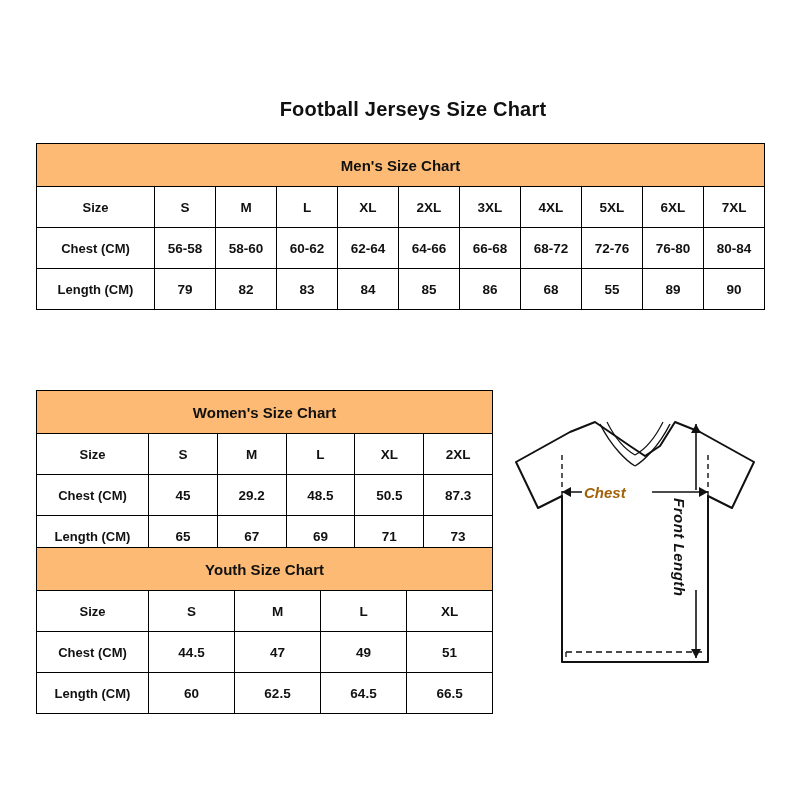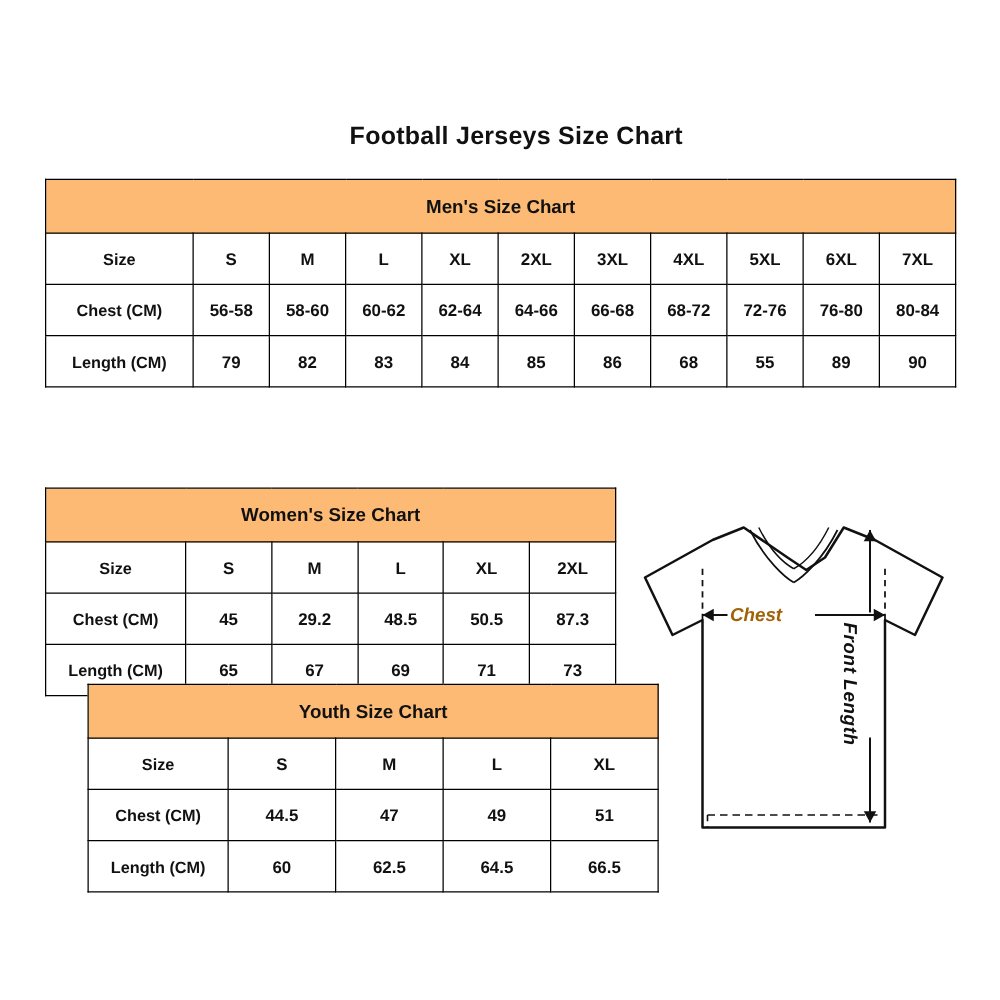--- a/index.html
+++ b/index.html
@@ -79,21 +79,20 @@
   #womens-wrap table { width: 456px; margin-top: 21px; }
   #womens-wrap col.lbl { width: 112px; }
   #womens-wrap col.dat { width: 68.8px; }
 
   
   #youth-wrap {
     position: absolute;
     left: 36px;
     top: 547px;
     width: 456px;
-    margin-left: 34px;
   }
   #youth-wrap table { width: 456px; }
   #youth-wrap col.lbl { width: 112px; }
   #youth-wrap col.dat { width: 86px; }
 
   
   #shirt-diagram {
     position: absolute;
     left: 500px;
     top: 400px;

